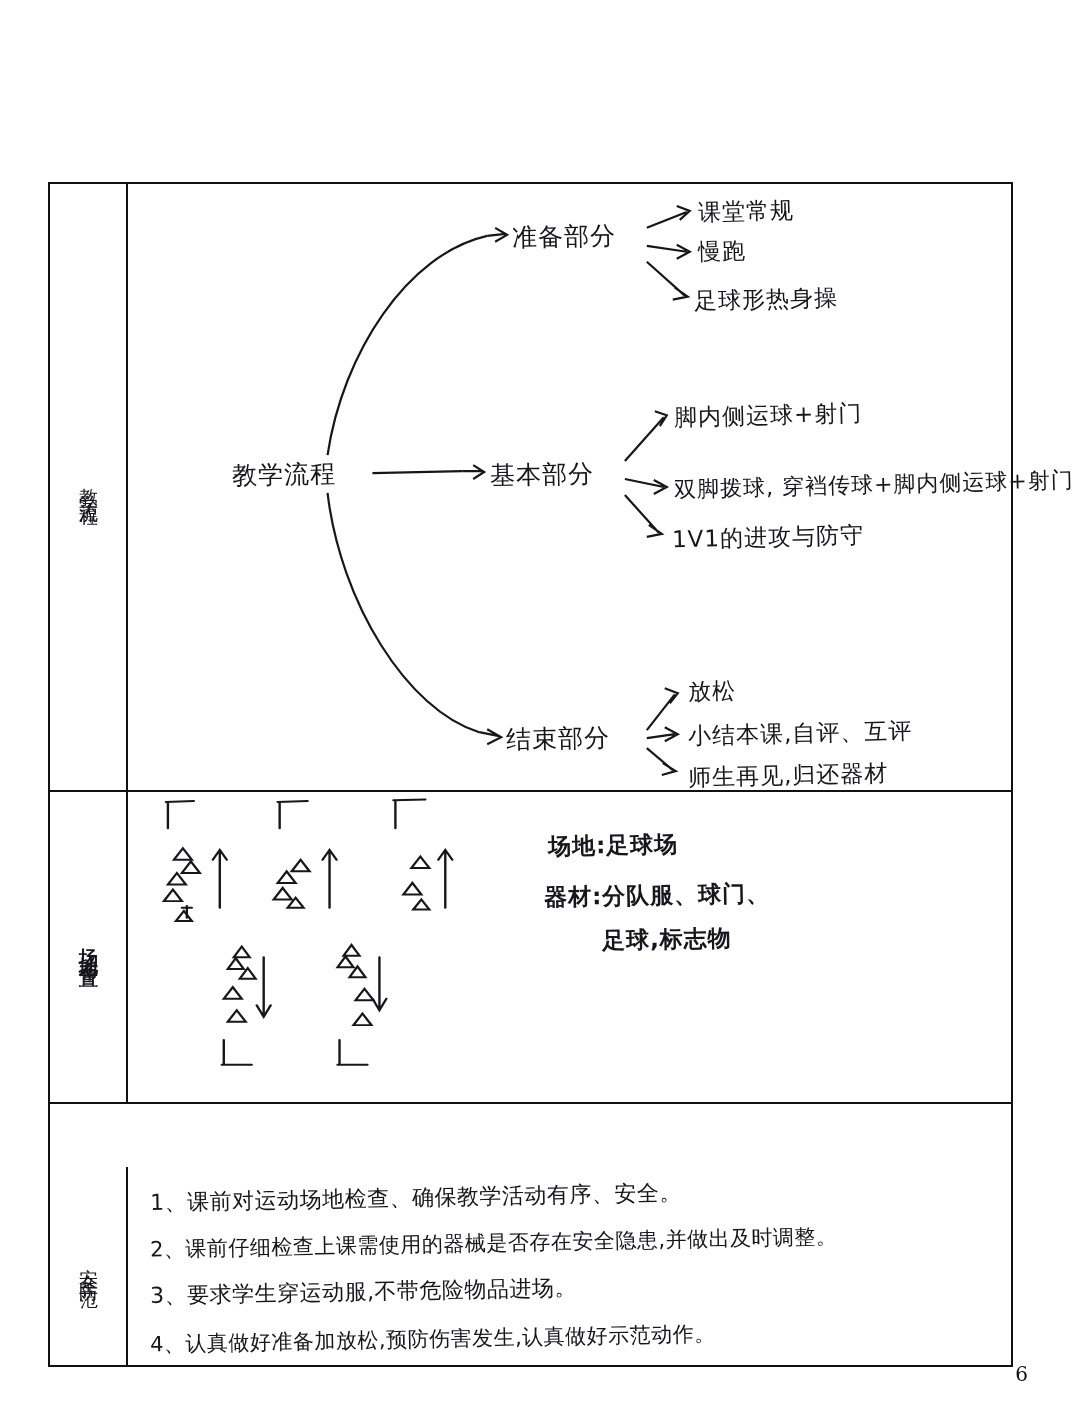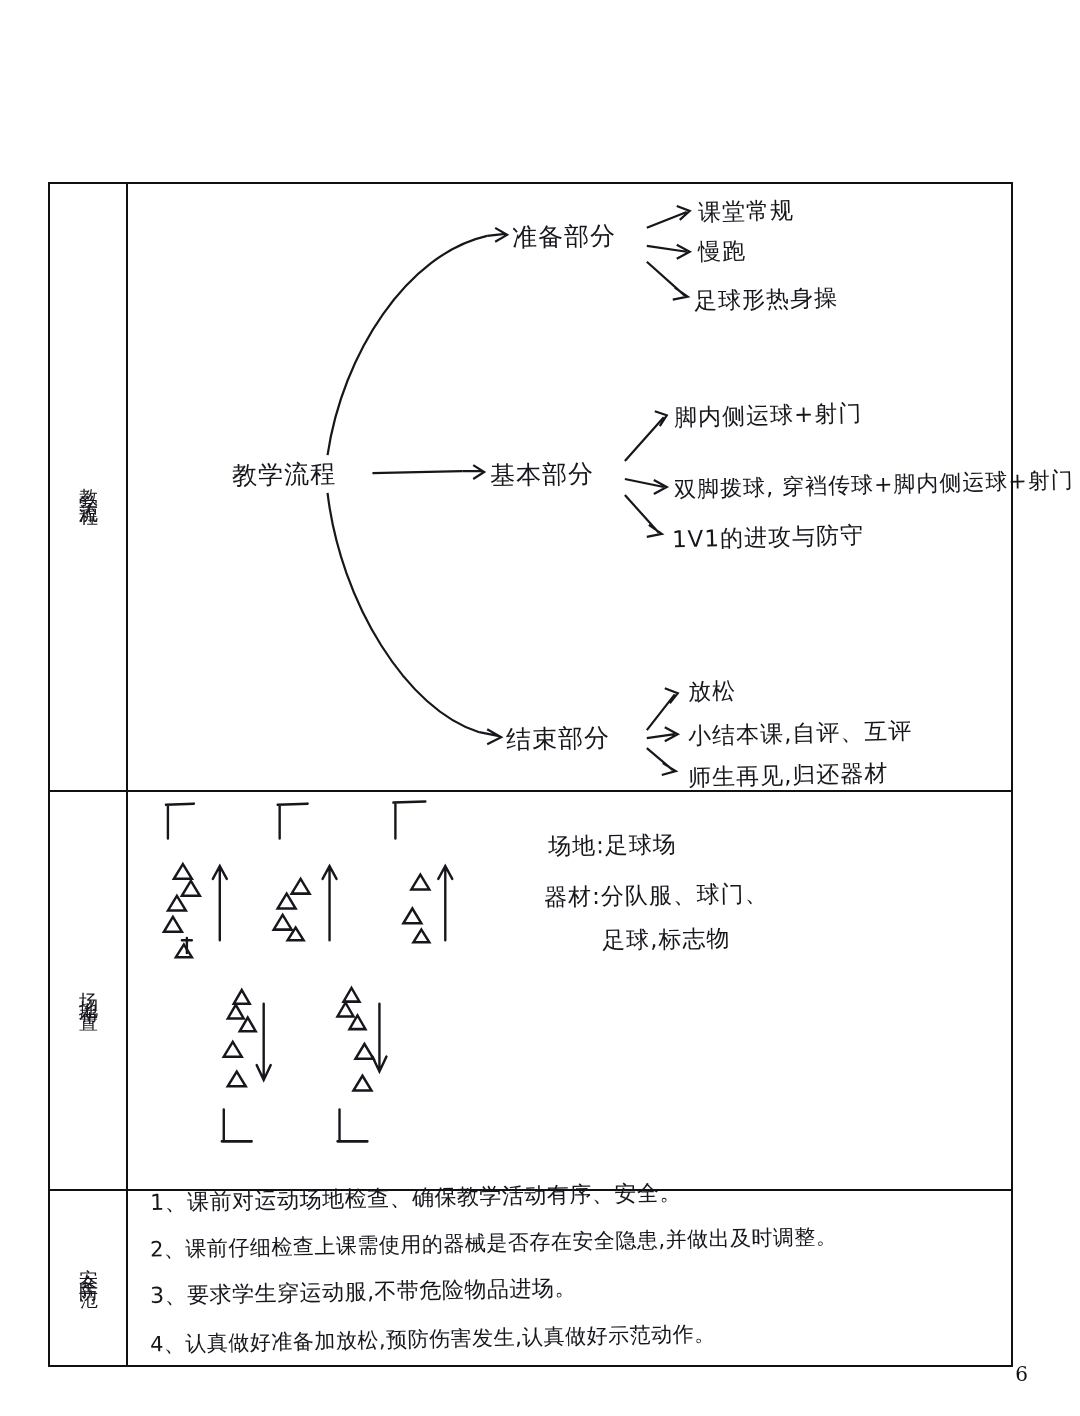--- a/index.html
+++ b/index.html
@@ -19,21 +19,21 @@
     left:48px;top:182px;
     width:965px;height:1185px;
     border:2.5px solid #111;
     box-sizing:border-box;
   }
   .row{
     position:absolute;left:0;width:100%;
     box-sizing:border-box;
   }
   .row-1{top:0;height:608px;border-bottom:2.5px solid #111;}
-  .row-2{top:608px;height:399px;border-bottom:2.5px solid #111;}
+  .row-2{top:608px;height:312px;border-bottom:2.5px solid #111;font-weight:bold;}
   .row-3{top:983px;height:200px;}
   .label-cell{
     position:absolute;left:0;top:0;height:100%;width:78px;
     border-right:2.5px solid #111;
     box-sizing:border-box;
     display:flex;align-items:center;justify-content:center;
   }
   .vlabel{
     writing-mode:vertical-rl;
     text-orientation:upright;

